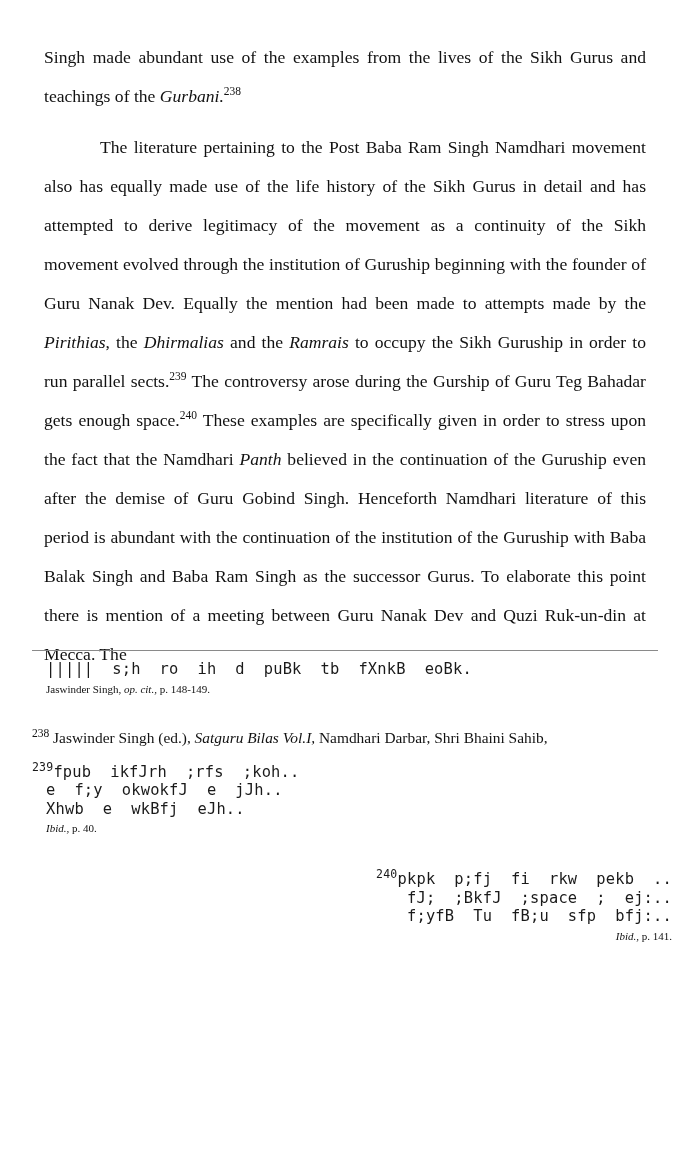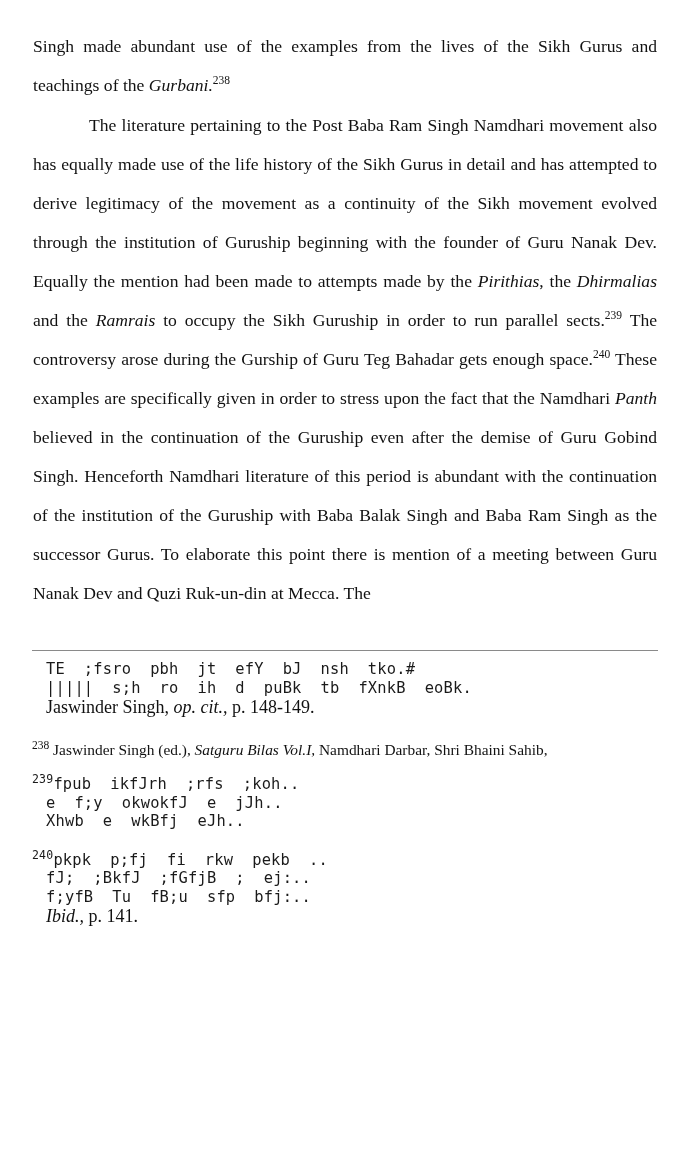--- a/index.html
+++ b/index.html
@@ -32,21 +32,21 @@
     left: 32px;
     top: 26px;
     width: 626px;
     font-size: 17.6px;
     line-height: 39px;
     text-align: justify;
     text-justify: inter-word;
     color: #111111;
   }
   .body-text p {
-    margin: 1px;
+    margin: 12px;
     text-align: justify;
   }
   .body-text p.indent {
     text-indent: 56px;
   }
 
   em, .ital { font-style: italic; }
 
   sup.fn {
     font-size: 11.5px;
@@ -91,72 +91,72 @@
     line-height: 18.5px;
     letter-spacing: 0.2px;
     white-space: pre;
     color: #1a1a1a;
   }
   .gurmukhi-indent {
     padding-left: 14px;
   }
 
   .cite {
-    font-size: 18px;
+    font-size: 11px;
     line-height: 20px;
     padding-left: 14px;
   }
   .cite-hang {
     font-size: 15.4px;
     line-height: 22px;
     padding-left: 0;
   }
   .cite-cont {
     padding-left: 17px;
   }
 
-  .fn-238 { margin-top: 22px; }
+  .fn-238 { margin-top: 28px; }
   .fn-239 { margin-top: 12px; }
-  .fn-240 { margin-top: 20px; }
+  .fn-240 { margin-top: 32px; text-align: right; }
 </style>
 </head>
 <body>
 
 <div class="page">
 
   <div class="body-text">
 
     <p><span>Singh made abundant use of the examples from the lives of the Sikh Gurus and teachings of the </span><em>Gurbani.</em><sup class="fn">238</sup></p>
 
     <p class="indent"><span>The literature pertaining to the Post Baba Ram Singh Namdhari movement also has equally made use of the life history of the Sikh Gurus in detail and has attempted to derive legitimacy of the movement as a continuity of the Sikh movement evolved through the institution of Guruship beginning with the founder of Guru Nanak Dev.  Equally the mention had been made to attempts made by the </span><em>Pirithias</em><span>, the </span><em>Dhirmalias</em><span> and the </span><em>Ramrais</em><span> to occupy the Sikh Guruship in order to run parallel sects.</span><sup class="fn">239</sup><span>  The controversy arose during the Gurship of Guru Teg Bahadar gets enough space.</span><sup class="fn">240</sup><span>  These examples are specifically given in order to stress upon the fact that the Namdhari </span><em>Panth</em><span> believed in the continuation of the Guruship even after the demise of Guru Gobind Singh.  Henceforth Namdhari literature of this period is abundant with the continuation of the institution of the Guruship with Baba Balak Singh and Baba Ram Singh as the successor Gurus.  To elaborate this point there is mention of a meeting between Guru Nanak Dev and Quzi Ruk-un-din at Mecca.  The</span></p>
 
   </div>
 
   <div class="fn-rule"></div>
 
   <div class="footnotes">
 
     <div class="fn-block">
-      <div class="gurmukhi gurmukhi-indent">TE  ;fsro  pbh  jt  efY  bJ  nsh  tko.#</div>
       <div class="gurmukhi gurmukhi-indent">|||||  s;h  ro  ih  d  puBk  tb  fXnkB  eoBk.</div>
       <div class="cite"><span>Jaswinder Singh,</span> <em>op. cit.,</em><span> p. 148-149.</span></div>
     </div>
 
     <div class="fn-block fn-238">
       <div class="cite-hang"><sup class="fn-marker">238</sup> <span>Jaswinder Singh (ed.), </span><em>Satguru Bilas Vol.I,</em><span> Namdhari Darbar, Shri Bhaini Sahib,</span></div>
     </div>
 
     <div class="fn-block fn-239">
       <div class="gurmukhi"><sup class="fn-marker">239</sup><span>fpub  ikfJrh  ;rfs  ;koh..</span></div>
       <div class="gurmukhi gurmukhi-indent">e  f;y  okwokfJ  e  jJh..</div>
       <div class="gurmukhi gurmukhi-indent">Xhwb  e  wkBfj  eJh..</div>
+      <div class="cite"><em>Ibid.,</em><span> p. 40.</span></div>
     </div>
 
     <div class="fn-block fn-240">
       <div class="gurmukhi"><sup class="fn-marker">240</sup><span>pkpk  p;fj  fi  rkw  pekb  ..</span></div>
-      <div class="gurmukhi gurmukhi-indent">fJ;  ;BkfJ  ;fGfjB  ;  ej:..</div>
+      <div class="gurmukhi gurmukhi-indent">fJ;  ;BkfJ  ;space  ;  ej:..</div>
       <div class="gurmukhi gurmukhi-indent">f;yfB  Tu  fB;u  sfp  bfj:..</div>
       <div class="cite"><em>Ibid.,</em><span> p. 141.</span></div>
     </div>
 
   </div>
 
 </div>
 
 </body></html>

